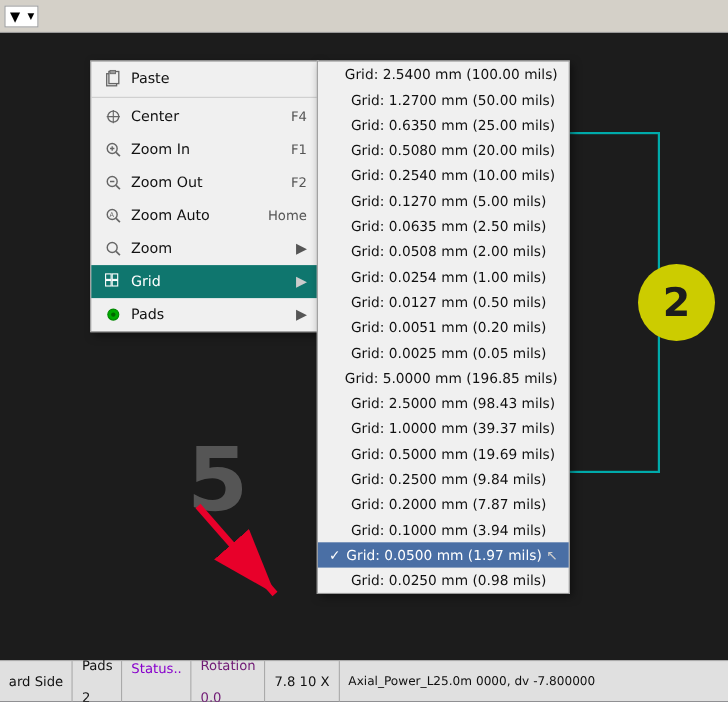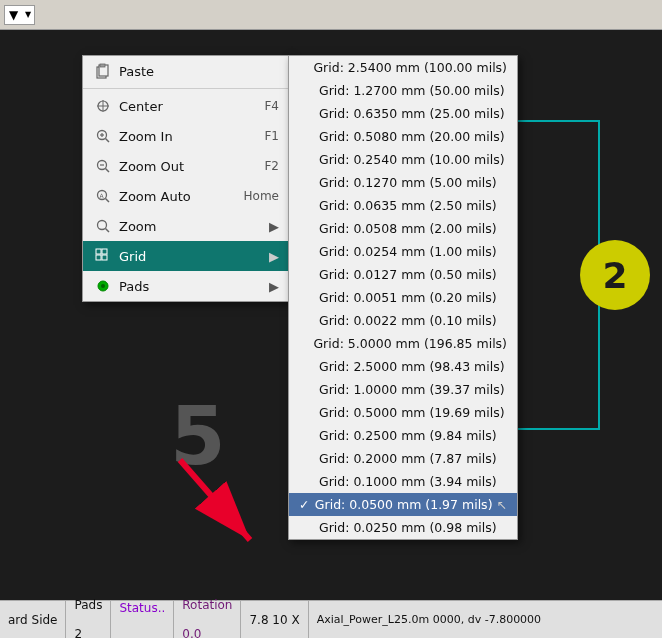--- a/index.html
+++ b/index.html
@@ -418,21 +418,21 @@
     <div class="submenu-item">
       <span class="check"></span>
       <span>Grid: 0.0127 mm (0.50 mils)</span>
     </div>
     <div class="submenu-item">
       <span class="check"></span>
       <span>Grid: 0.0051 mm (0.20 mils)</span>
     </div>
     <div class="submenu-item">
       <span class="check"></span>
-      <span>Grid: 0.0022 mm (0.10 mils)</span>
+      <span>Grid: 0.0025 mm (0.05 mils)</span>
     </div>
     <div class="submenu-item">
       <span class="check"></span>
       <span>Grid: 5.0000 mm (196.85 mils)</span>
     </div>
     <div class="submenu-item">
       <span class="check"></span>
       <span>Grid: 2.5000 mm (98.43 mils)</span>
     </div>
     <div class="submenu-item">

